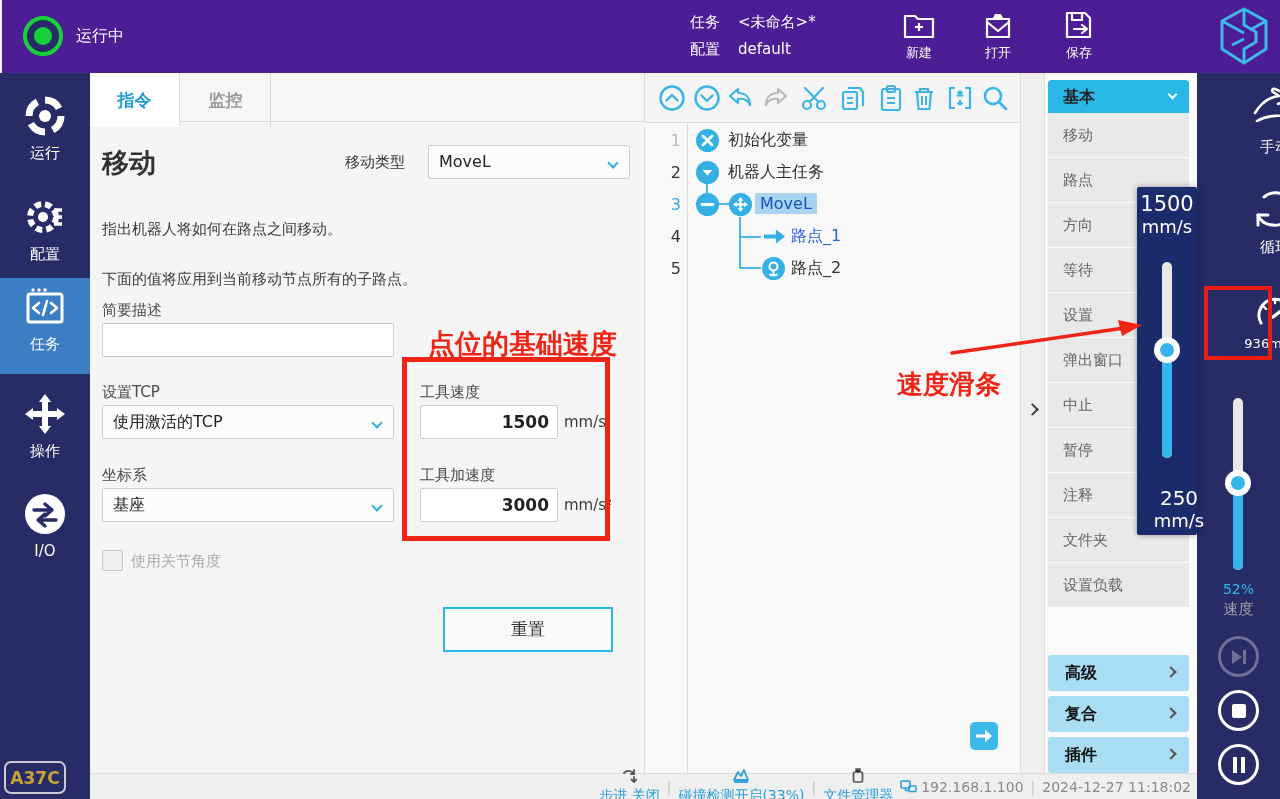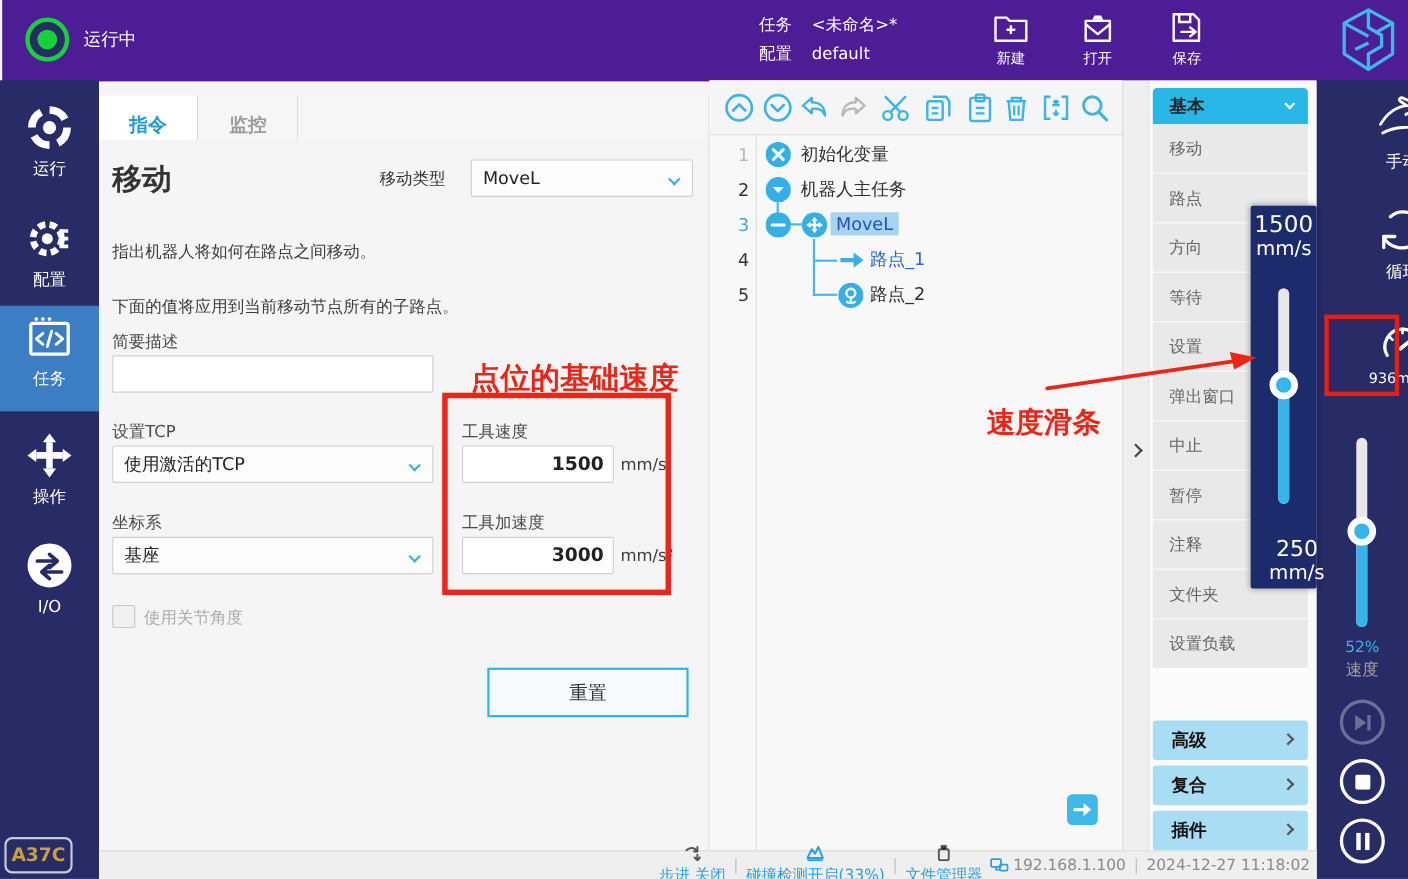--- a/index.html
+++ b/index.html
@@ -26,21 +26,21 @@
   .lsb { position:absolute; left:0; top:73px; width:90px; height:726px; background:#272b66; }
   .lsb-item { position:absolute; left:0; width:90px; height:94px; text-align:center; color:#fff; cursor:pointer; }
   .lsb-item svg { display:block; margin:6px auto 4px; }
   .lsb-item .cap { font-size:15px; }
   .lsb-item.active { background:#3b7ec4; }
   .badge { position:absolute; left:4px; top:688px; width:62px; height:33px; line-height:30px;
     border:2px solid #c9c9d6; border-radius:7px; text-align:center; color:#c9a13b;
     font-weight:bold; font-size:17px; }
 
   
-  .tabbar { position:absolute; left:90px; top:87px; width:555px; height:49px; background:#f6f6f7;
+  .tabbar { position:absolute; left:90px; top:73px; width:555px; height:49px; background:#f6f6f7;
     border-bottom:1px solid #dcdcdc; border-right:1px solid #dcdcdc; }
   .tab { position:absolute; top:0; height:54px; width:90px; line-height:54px; text-align:center;
     font-size:17px; font-weight:bold; color:#9b9b9b; border-right:1px solid #dcdcdc; cursor:pointer; }
   .tab.active { background:#fff; color:#1f9ad6; border-bottom:1px solid #fff; }
 
   
   .form-panel { position:absolute; left:90px; top:127px; width:555px; height:646px; background:#f5f5f6;
     border-right:1px solid #dcdcdc; }
   .fp-title { position:absolute; left:12px; top:18px; font-size:27px; font-weight:bold; color:#333; }
   .fp-movetype-label { position:absolute; left:255px; top:26px; font-size:15px; color:#333; }
@@ -51,21 +51,21 @@
     border-bottom:2px solid #35b2e4; transform:rotate(45deg); }
   .desc { position:absolute; left:12px; font-size:15px; color:#3c3c3c; }
   .flabel { position:absolute; font-size:15px; color:#4a4a4a; }
   .tinput { position:absolute; background:#fff; border:1px solid #cfcfcf; border-radius:2px;
     font-size:16px; color:#222; padding:0 8px; font-family:inherit; }
   .num { text-align:right; font-weight:bold; font-size:17px; }
   .unit { position:absolute; font-size:15px; color:#3c3c3c; }
   .cbx { position:absolute; left:12px; top:423px; width:21px; height:21px; background:#f0f0f0;
     border:1px solid #c8c8c8; border-radius:2px; }
   .cbx-label { position:absolute; left:41px; top:425px; font-size:15px; color:#ababab; }
-  .reset-btn { position:absolute; left:353px; top:480px; width:183px; height:45px; background:#f8f9fa;
+  .reset-btn { position:absolute; left:353px; top:480px; width:170px; height:45px; background:#f8f9fa;
     border:2px solid #29b7e8; font-size:17px; color:#333; cursor:pointer; font-family:inherit; }
 
   
   .tree-panel { position:absolute; left:645px; top:73px; width:375px; height:700px; background:#f8f8f8; }
   .tree-toolbar { position:absolute; left:0; top:0; width:375px; height:50px; background:#f5f5f6;
     border-bottom:1px solid #dcdcdc; }
   .tt-btn { position:absolute; top:11px; width:28px; height:28px; cursor:pointer; }
   .ln-col { position:absolute; left:0; top:50px; width:43px; height:650px; border-right:1px solid #ddd; }
   .tree-row { position:absolute; left:0; height:32px; width:375px; }
   .tr-num { position:absolute; left:0; top:6px; width:36px; text-align:right; font-size:16px; color:#333; }

